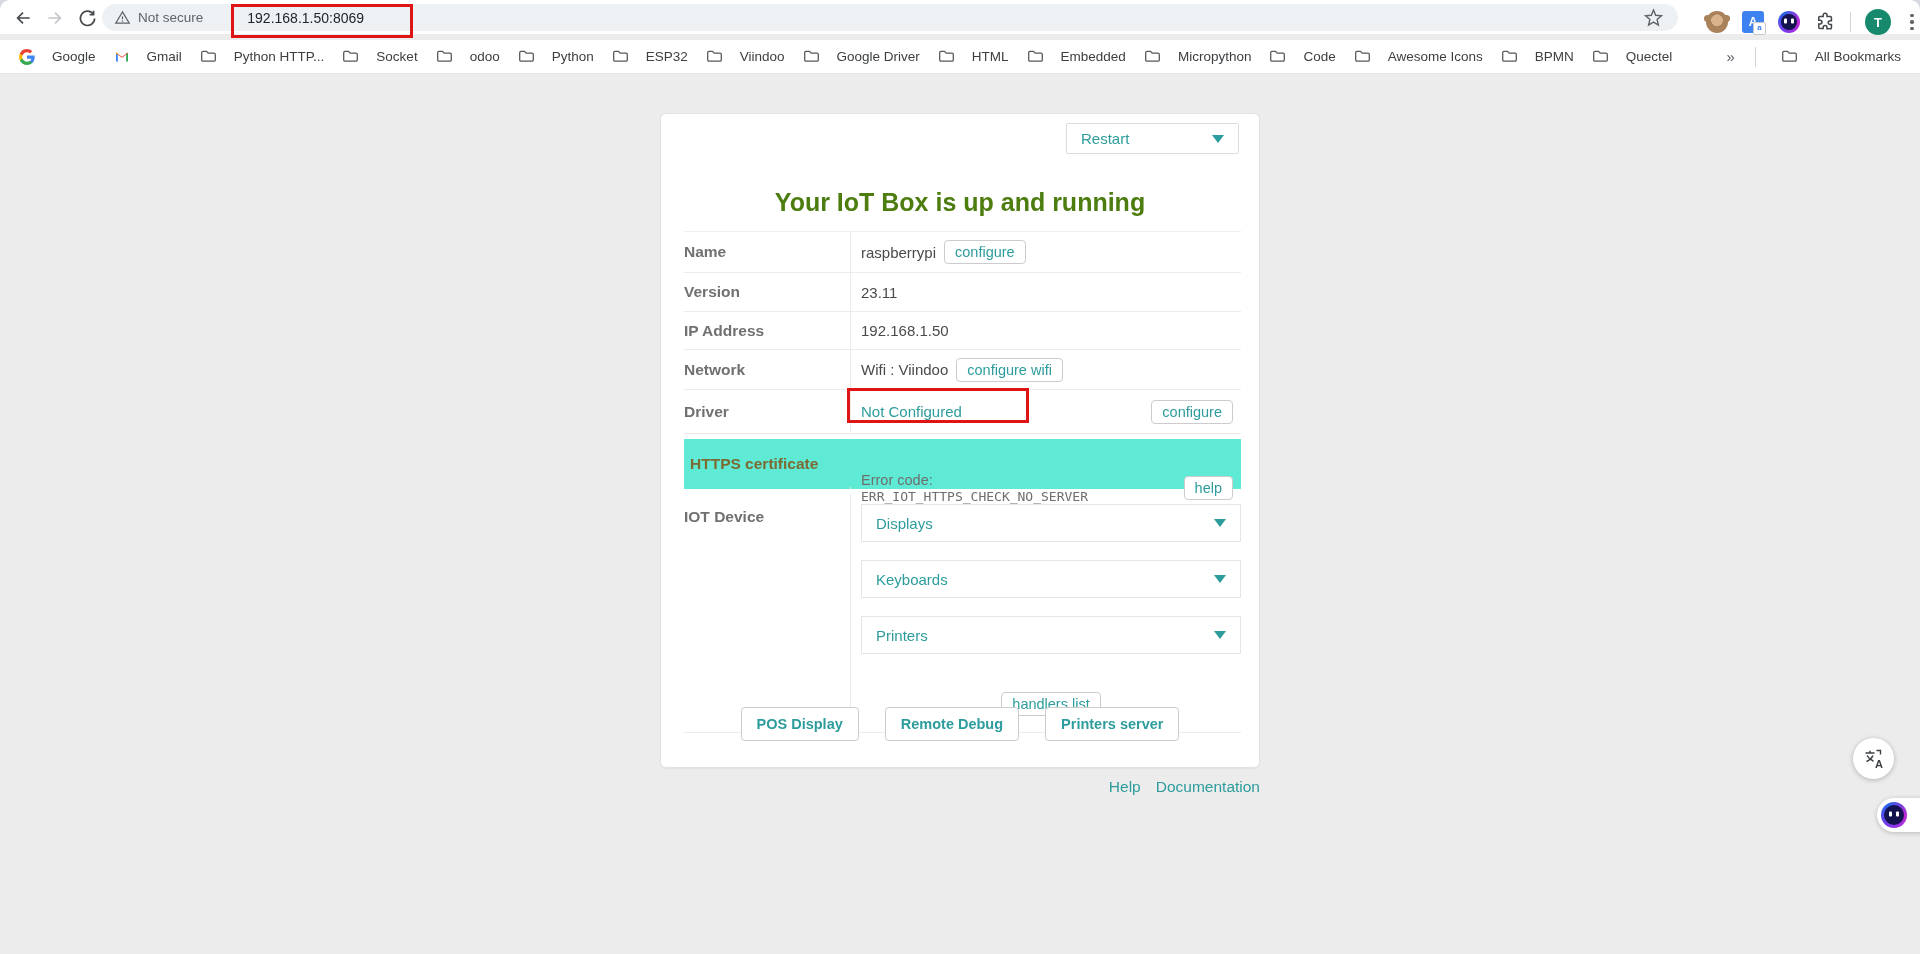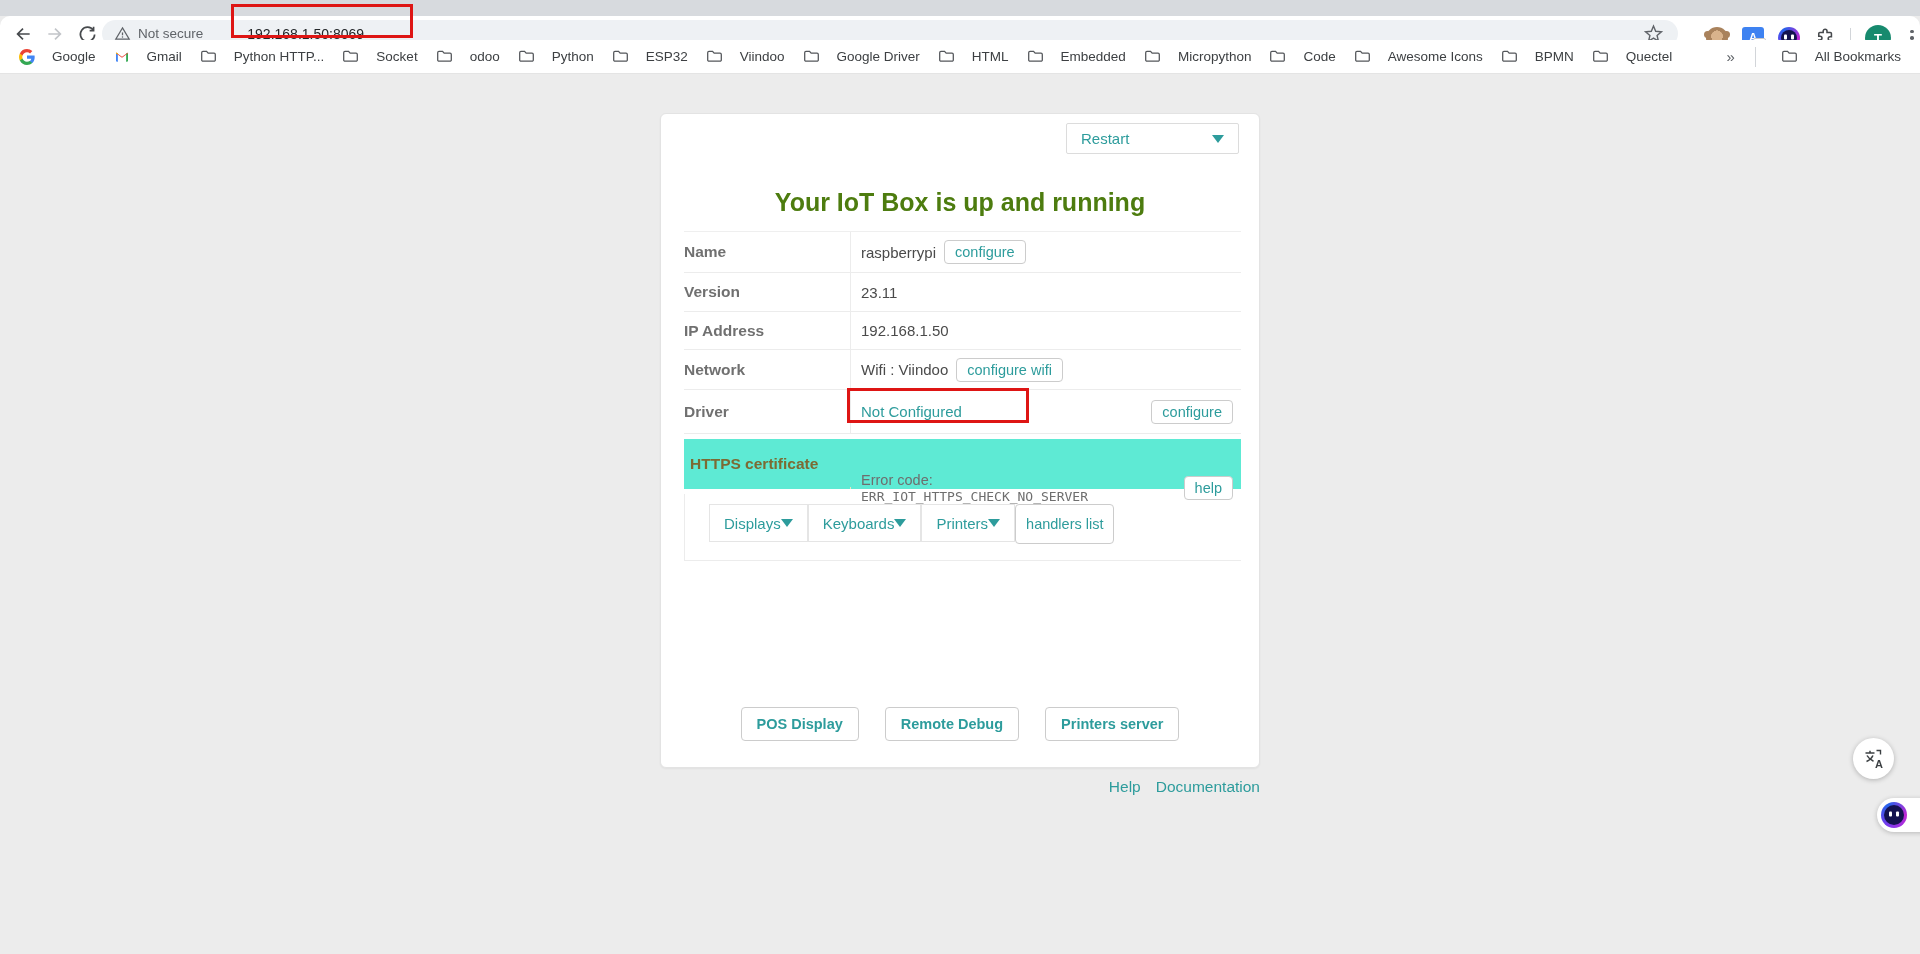--- a/index.html
+++ b/index.html
@@ -1,21 +1,21 @@
 <!DOCTYPE html>
 <html><head>
 <meta charset="utf-8">
 <style>
   * { margin:0; padding:0; box-sizing:border-box; }
   html,body { width:1920px; height:954px; overflow:hidden; }
   body { font-family:"Liberation Sans", sans-serif; background:#ececec; position:relative; }
 
   
   .titlebar-strip { position:absolute; top:0; left:0; width:1920px; height:16px; background:#d7dade; }
-  .toolbar { position:absolute; top:16px; left:0; width:1920px; height:34px; background:#ffffff; border-radius:10px 10px 0 0; }
+  .toolbar { position:absolute; top:0; left:0; width:1920px; height:34px; background:#ffffff; border-radius:10px 10px 0 0; }
   .navbtn { position:absolute; top:7px; width:22px; height:22px; display:flex; align-items:center; justify-content:center; cursor:pointer; }
   .nav-back { left:12px; } .nav-fwd { left:44px; } .nav-reload { left:76px; }
   .omnibox { position:absolute; left:102px; top:4px; width:1576px; height:27px; background:#eef1f4; border-radius:14px; display:flex; align-items:center; padding-left:12px; }
   .warn-ic { width:17px; height:17px; margin-right:7px; flex:none; }
   .sec-label { font-size:13.5px; color:#5f6368; white-space:nowrap; }
   .url-text { font-size:14px; color:#232629; margin-left:44px; white-space:nowrap; }
   .star-btn { position:absolute; right:14px; top:3px; width:21px; height:21px; }
   .ext-icons { position:absolute; top:9px; left:1706px; display:flex; align-items:center; gap:14px; }
   .ext { width:22px; height:22px; position:relative; cursor:pointer; }
   .monkey { background:radial-gradient(circle at 50% 42%, #d9b38c 0 34%, #a9825c 35% 100%); border-radius:50%; }
@@ -59,24 +59,24 @@
   .btn-right { position:absolute; right:8px; top:50%; transform:translateY(-50%); }
 
   .r-https { height:50px; background:#5eead4; border-bottom:none; margin:5px 0; }
   .r-https .ilabel { color:#7c6a33; padding-left:6px; }
   .r-https .ival { border-left-color:#eee4bd; flex-direction:column; align-items:flex-start; justify-content:center;margin-top:48px; }
   .err-line1 { font-size:14.5px; color:#6e6e6e; line-height:17px; }
   .err-code { font-family:"DejaVu Sans Mono","Liberation Mono",monospace; font-size:13px; color:#6e6e6e; line-height:16px; }
 
   .r-iot { border-bottom:1px solid #ececec; }
   .r-iot .ilabel { align-items:flex-start; padding-top:14px; }
-  .r-iot .ival { flex-direction:row; align-items:stretch; padding:10px 0 16px 24px; }
+  .r-iot .ival { flex-direction:column; align-items:stretch; padding:10px 0 16px 10px;gap:16px; }
   .panel { height:38px; border:1px solid #e5e5e5; background:#fff; display:flex; align-items:center; padding:0 14px; margin-bottom:2px; cursor:pointer; }
   .panel .txt { color:#2d9c9c; font-size:15px; }
-  .handlers-wrap { display:flex; justify-content:center; }
+  .handlers-wrap { display:flex; justify-content:center; margin-top:20px; }
 
   .actions { position:absolute; left:0; top:593px; width:100%; display:flex; justify-content:center; gap:26px; }
   .action-btn { font-weight:bold; padding:8px 15px; font-size:14.5px; }
 
   .footer-links { position:absolute; top:703px; left:660px; width:600px; display:flex; justify-content:flex-end; gap:15px; }
   .footer-links a { color:#2d9c9c; font-size:15.5px; text-decoration:none; cursor:pointer; }
 
   
   .anno { position:absolute; border:3px solid #de1514; pointer-events:none; z-index:60; }
   .anno-url { left:231px; top:4px; width:182px; height:34px; }
@@ -352,20 +352,21 @@
       <div class="irow r-https">
         <div class="ilabel">HTTPS certificate</div>
         <div class="ival">
           <span class="err-line1">Error code:</span>
           <span class="err-code">ERR_IOT_HTTPS_CHECK_NO_SERVER</span>
           <button class="btn btn-right">help</button>
         </div>
       </div>
 
       <div class="irow r-iot">
+        <div class="ilabel">IOT Device</div>
         <div class="ival">
           <div class="panel">
             <span class="txt">Displays</span>
             <span class="caret"></span>
           </div>
           <div class="panel">
             <span class="txt">Keyboards</span>
             <span class="caret"></span>
           </div>
           <div class="panel">

